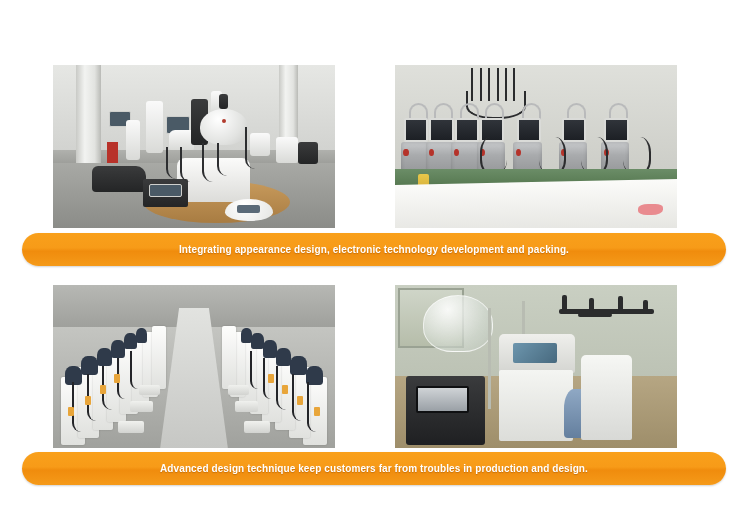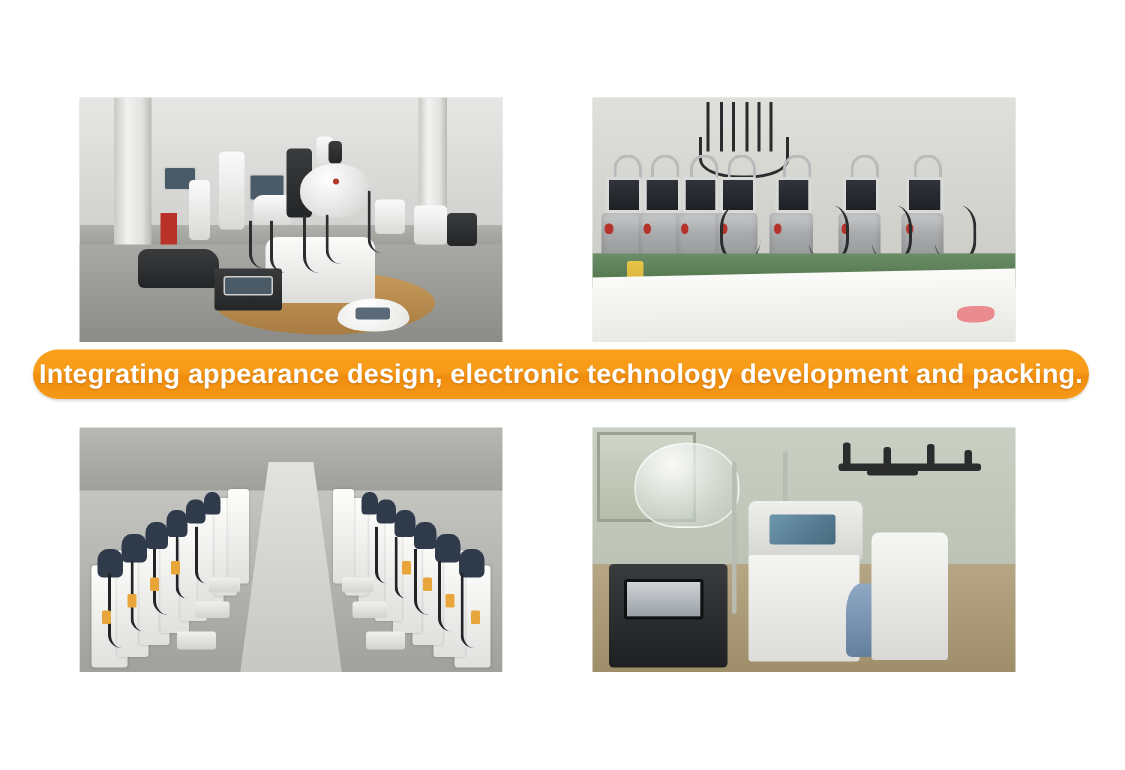--- a/index.html
+++ b/index.html
@@ -92,21 +92,21 @@
     border-radius: 17px;
     background: linear-gradient(to bottom, #f9a01b 0%, #f79b18 45%, #f08c0d 55%, #f59a19 100%);
     box-shadow: 0 1px 2px rgba(0,0,0,.18);
     display: flex;
     align-items: center;
     justify-content: center;
   }
   .caption-1 { top: 177px; }
   .caption-2 { top: 396px; }
   .caption-text {
-    font-size: 18px;
+    font-size: 10px;
     font-weight: bold;
     color: #ffffff;
     text-shadow: 0 1px 1px rgba(150,80,0,.45);
     white-space: nowrap;
     letter-spacing: .1px;
   }
 
   
 
   
@@ -380,15 +380,18 @@
         <div class="br-cart"></div>
         <div class="br-blue"></div>
         <div class="br-unit2"></div>
 
         <div class="br-console">
           <div class="pad"></div>
         </div>
       </div>
     </div>
 
+    <div class="caption caption-2">
+      <span class="caption-text">Advanced design technique keep customers far from troubles in production and design.</span>
+    </div>
 
   </div>
 </div>
 
 </body></html>

